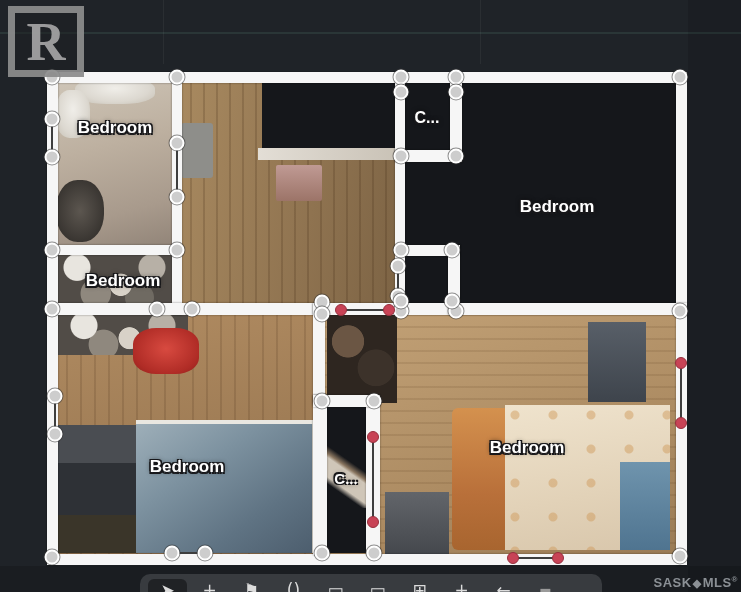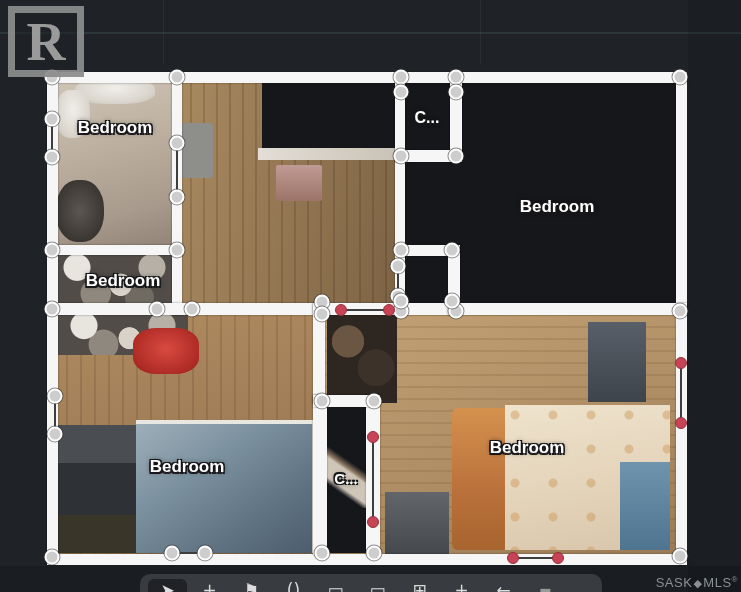--- a/index.html
+++ b/index.html
@@ -74,21 +74,21 @@
   
   .toolbar{position:absolute;left:140px;top:574px;width:462px;height:40px;background:#383b3f;
            border-radius:10px 10px 0 0;display:flex;align-items:flex-start;gap:3px;
            padding:5px 8px 0;box-sizing:border-box;z-index:70;}
   .tb-btn{width:39px;height:32px;display:flex;justify-content:center;align-items:flex-start;
           padding-top:3px;color:#dcdcdc;font-size:17px;line-height:1;border-radius:6px;
           background:transparent;border:none;font-family:"DejaVu Sans",sans-serif;}
   .tb-btn.active{background:#202225;}
   .tb-btn.swatch{color:#9a9a9a;font-size:13px;padding-top:7px;}
 
-  .sask{position:absolute;right:3px;top:575px;color:#8b9095;font-weight:normal;font-size:13px;
+  .sask{position:absolute;right:3px;top:575px;color:#8b9095;font-weight:bold;font-size:13px;
         letter-spacing:.5px;z-index:80;}
   .sask .diamond{font-size:11px;margin:0 1px;}
   .sask sup{font-size:8px;}
 </style>
 </head>
 <body>
 
 <div class="stage">
   <div class="hline"></div>
   <div class="vline" style="left:163px"></div>

